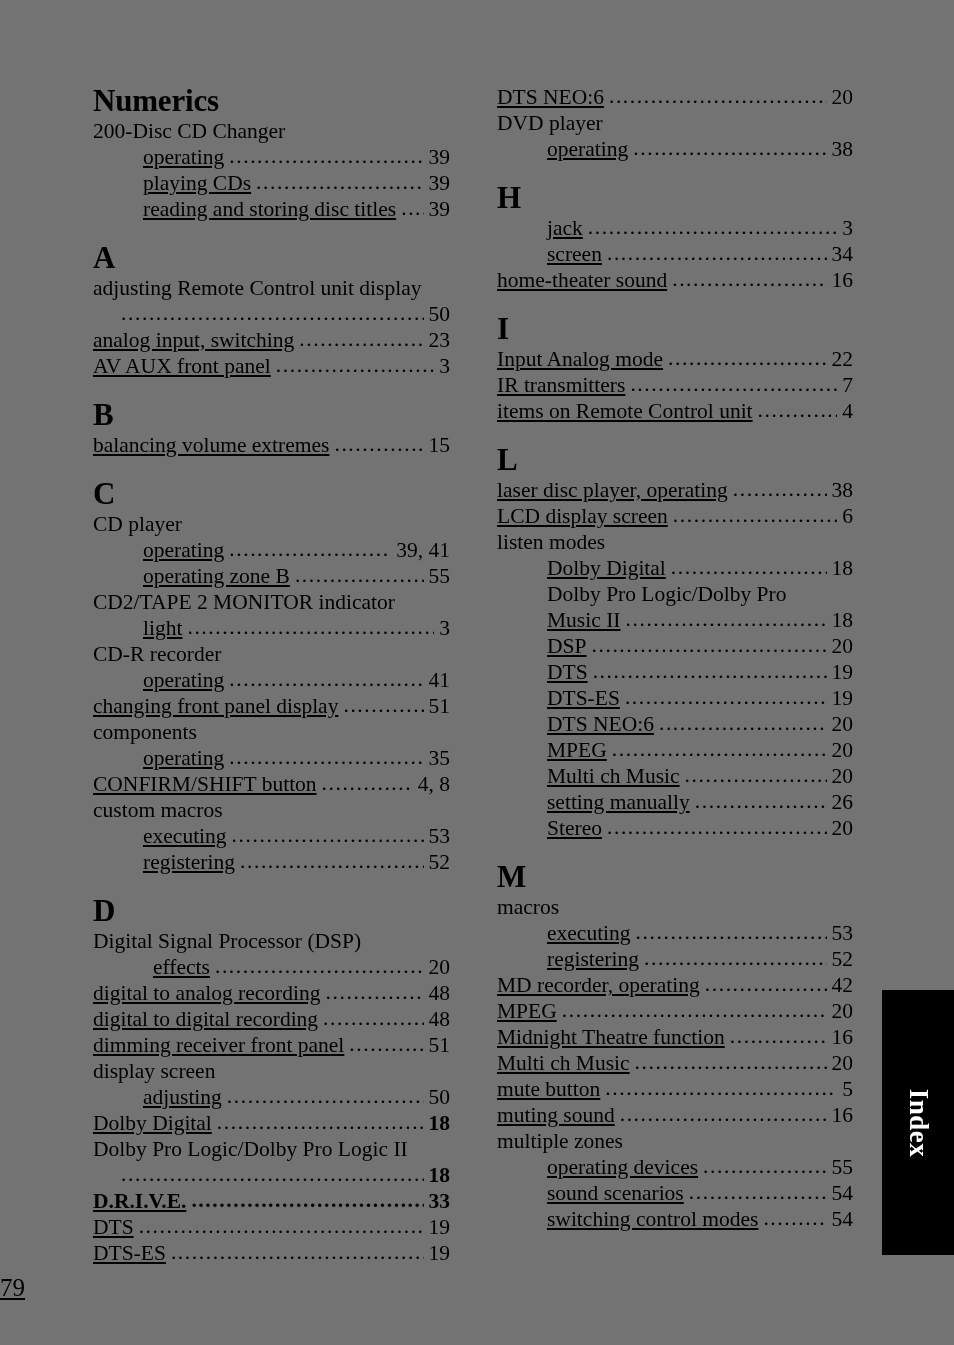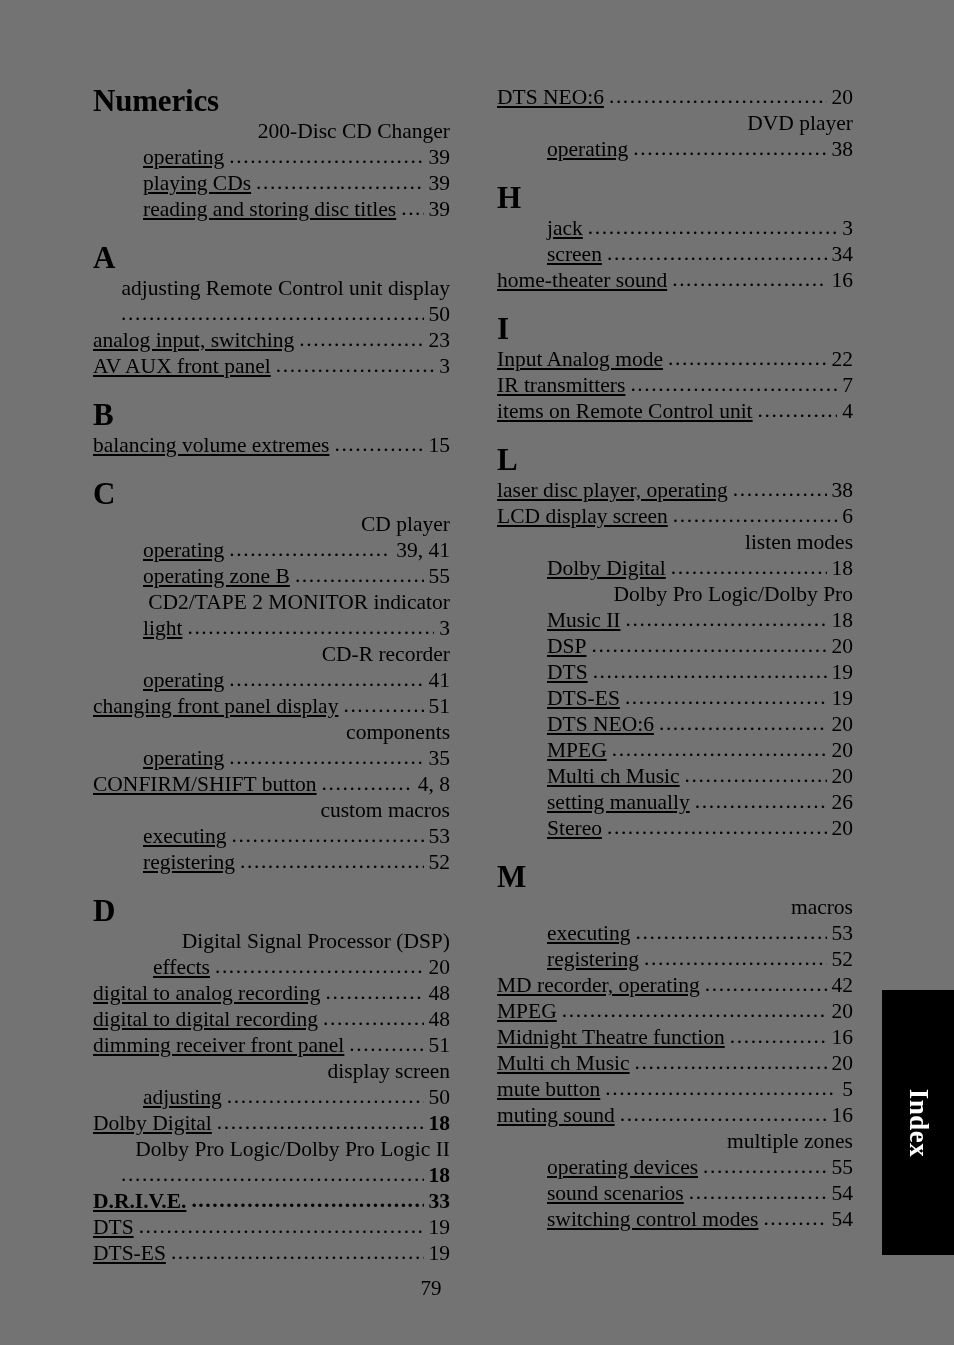--- a/index.html
+++ b/index.html
@@ -70,21 +70,21 @@
   }
   .pagenum {
     flex: 0 0 auto;
     padding-left: 5px;
     text-align: right;
   }
   .bold, .bold .pagenum, .bold .label { font-weight: bold; }
   .pagenum.bold { font-weight: bold; }
 
   
-  .entry.plain { display: block; text-align: right; }
+  .entry.plain { display: block; }
 
   
   #index-tab {
     position: absolute;
     left: 882px;
     top: 990px;
     width: 72px;
     height: 265px;
     background: #000000;
   }
@@ -100,23 +100,24 @@
     letter-spacing: 0.5px;
     white-space: nowrap;
   }
 
   
   #folio {
     position: absolute;
     left: 0;
     top: 1276px;
     width: 862px;
-    text-align: center;
-    font-size: 21px;
+    text-align: left;
+    font-size: 25px;
     line-height: 24px;
+    text-decoration: underline;
   }
 </style>
 </head>
 <body>
 
 <div id="page">
 
   <div class="column" id="col-left">
       <div class="letter-heading first">Numerics</div>
       <div class="entry plain">200-Disc CD Changer</div>

